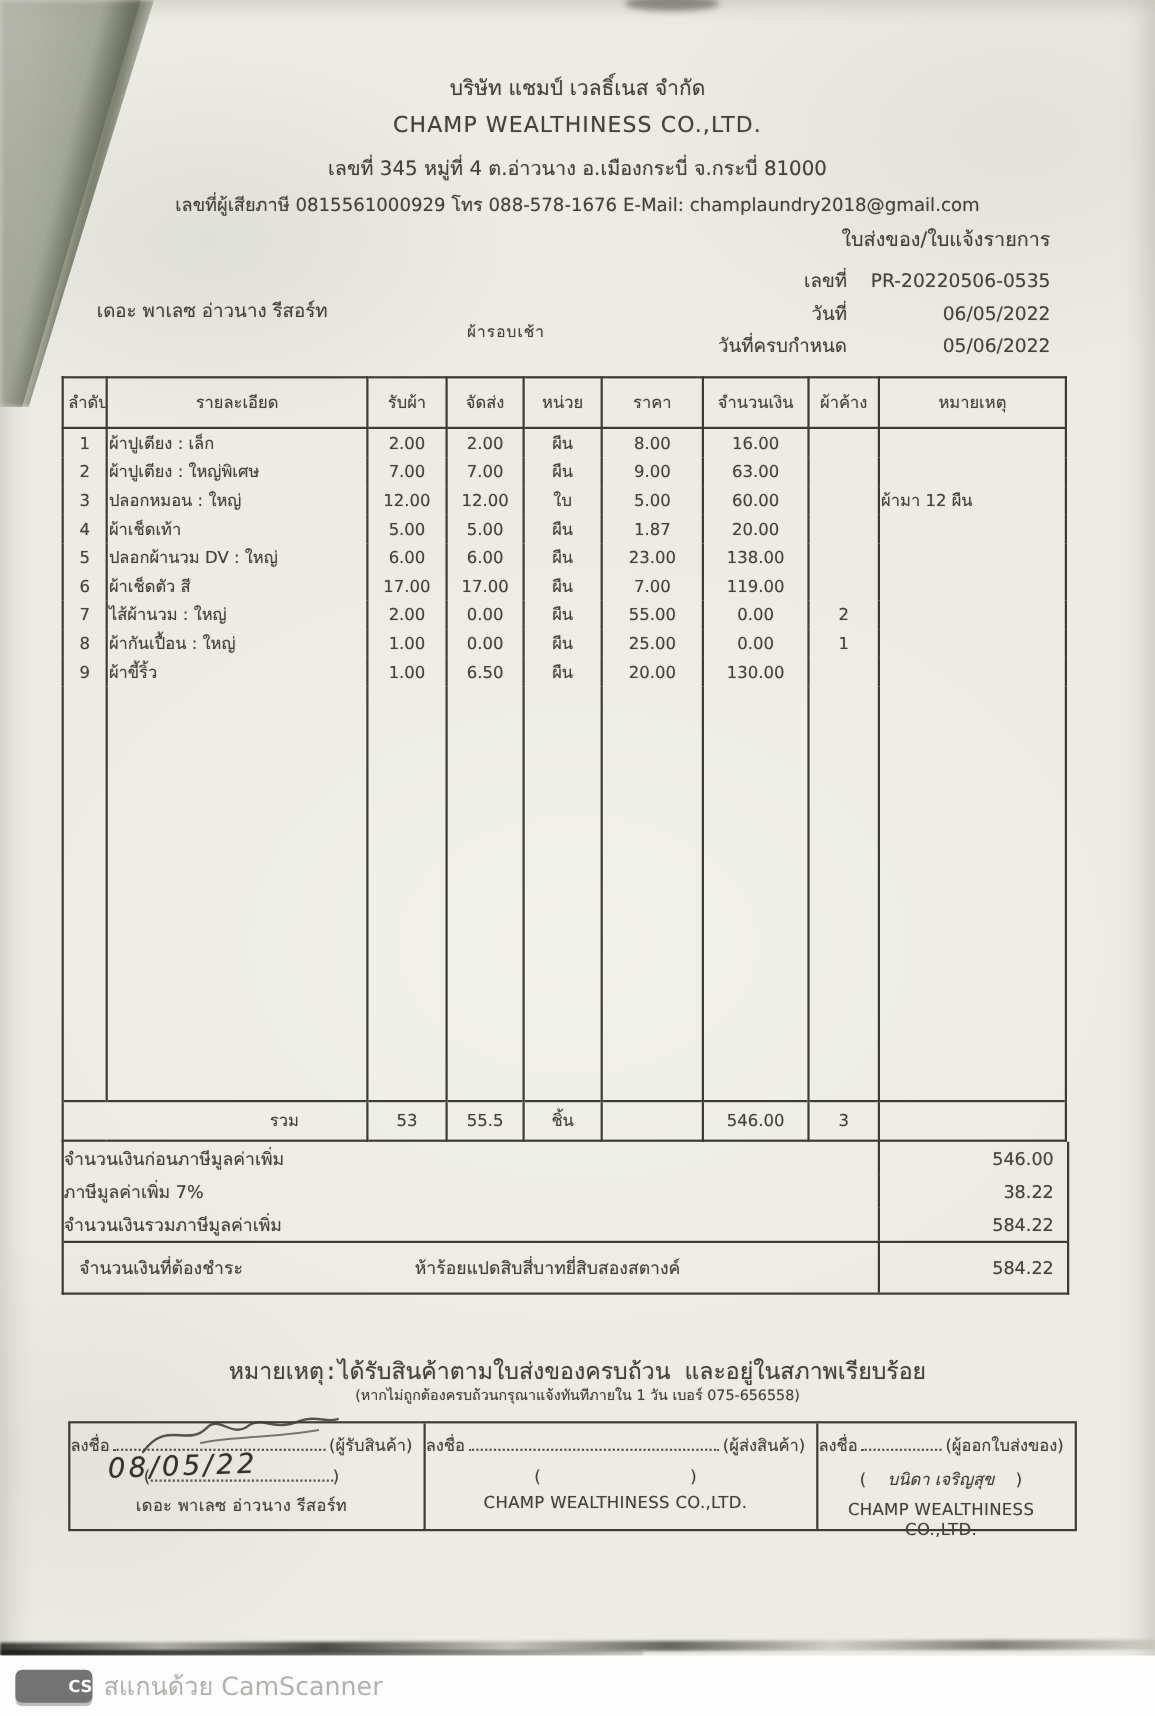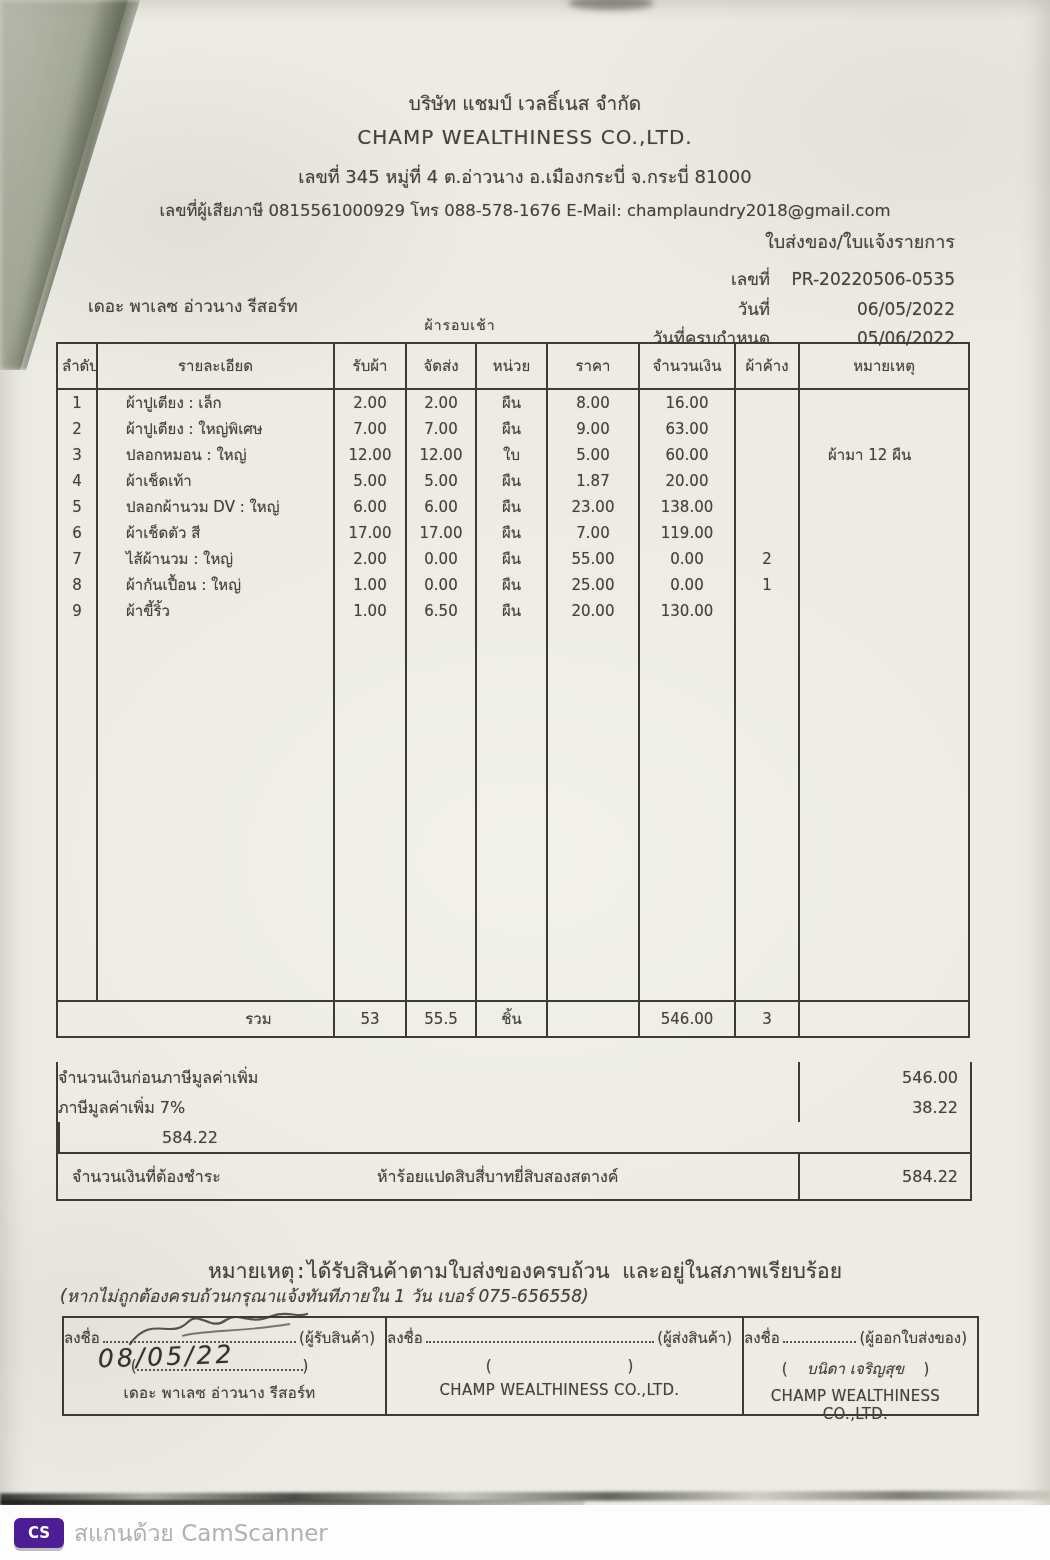--- a/index.html
+++ b/index.html
@@ -11,21 +11,21 @@
   .paper{
     position:absolute;inset:0;
     background:
       radial-gradient(ellipse 420px 260px at 18% 14%, rgba(148,156,138,.14), transparent 70%),
       radial-gradient(ellipse 520px 320px at 88% 8%, rgba(165,158,145,.12), transparent 70%),
       radial-gradient(ellipse 700px 500px at 50% 55%, rgba(255,255,255,.30), transparent 75%),
       radial-gradient(ellipse 380px 300px at 8% 85%, rgba(150,150,138,.10), transparent 70%),
       #ecebe4;
     box-shadow: inset -10px 0 22px rgba(120,118,105,.22), inset 10px 0 22px rgba(120,118,105,.18);
   }
-  .ink{color:#45433b;text-shadow:0 0 1px rgba(80,77,68,.45);margin-top:24px;}
+  .ink{color:#45433b;text-shadow:0 0 1px rgba(80,77,68,.45);}
   
   .fold-shadow{position:absolute;top:0;left:0;width:160px;height:370px;
     background:linear-gradient(104deg,#a8ac9c 0%,#8d937f 35%,#747a66 50%,rgba(120,125,108,0) 66%);
     clip-path:polygon(0 0,128px 0,20px 370px,0 370px);
     filter:blur(3px);opacity:.75;}
   .fold-line{position:absolute;top:0;left:0;width:150px;height:370px;
     background:linear-gradient(104deg,rgba(0,0,0,0) 40%,#5d6350 52%,rgba(0,0,0,0) 64%);
     clip-path:polygon(0 0,140px 0,26px 370px,0 370px);
     filter:blur(2px);opacity:.8;}
   .top-smudge{position:absolute;top:-4px;left:568px;width:86px;height:14px;border-radius:50%;
@@ -45,52 +45,52 @@
   .meta-value{min-width:185px;text-align:right;}
   .doc-title{top:203px;font-size:18px;}
   .customer{position:absolute;left:88px;top:268px;font-size:17px;}
   .batch-title{position:absolute;left:360px;top:290px;width:200px;text-align:center;font-size:14px;letter-spacing:1px;}
   
   .inv-wrap{position:absolute;left:56px;top:342px;width:916px;}
   table.inv{border-collapse:collapse;table-layout:fixed;width:728px;}
   table.inv th,table.inv td{border:2px solid #3d3c34;padding:0 4px;font-size:15px;color:#45433b;text-shadow:0 0 1px rgba(80,77,68,.45);overflow:hidden;white-space:nowrap;}
   table.inv thead th{height:44px;font-weight:normal;text-align:center;}
   table.inv tbody td{height:26px;text-align:center;border-top:none;border-bottom:none;}
-  table.inv td.c-desc,table.inv td.c-remark{text-align:left;padding-left:28px;}
+  table.inv td.c-desc,table.inv td.c-remark{text-align:left;padding-left:1px;}
   table.inv tr.filler td{height:376px;}
   table.inv tfoot td{height:34px;text-align:center;}
   td.t-label{text-align:center;padding-left:130px !important;}
   .summary{border:2px solid #3d3c34;border-top:none;font-size:16px;}
   .srow{display:flex;align-items:center;height:30px;}
   .srow .slabel{flex:1;text-align:left;padding-right:14px;}
   .srow .sval{width:158px;text-align:right;padding-right:12px;border-left:2px solid #3d3c34;align-self:stretch;display:flex;align-items:center;justify-content:flex-end;}
   .srow.bottom{height:45px;border-top:2px solid #3d3c34;}
   .srow.bottom .due-label{width:250px;text-align:left;padding-left:14px;}
   .srow.bottom .words{flex:1;text-align:left;padding-left:55px;}
   
   .note1{position:absolute;left:60px;top:1230px;width:930px;text-align:center;font-size:21px;font-family:Liberation Mono, monospace;}
-  .note2{position:absolute;left:60px;top:1258px;width:930px;text-align:left;font-size:17px;font-style:italic;}
+  .note2{position:absolute;left:60px;top:1258px;width:930px;text-align:center;font-size:13px;}
   
   .sig-wrap{position:absolute;left:62px;top:1292px;width:913px;height:96px;border:2px solid #3d3c34;display:flex;}
   .sig-cell{position:relative;padding:8px 10px 4px 0;font-size:15px;display:flex;flex-direction:column;}
   .sig-cell + .sig-cell{border-left:2px solid #3d3c34;}
   .sig-c1{width:311px;}
   .sig-c2{width:345px;}
   .sig-c3{flex:1;}
   .sig-line1{display:flex;align-items:baseline;}
   .sig-leader{flex:1;border-bottom:2px dotted #57554c;margin:0 3px 3px 3px;height:14px;}
   .sig-line2{display:flex;justify-content:center;align-items:baseline;margin-top:7px;}
   .sig-namebox{min-width:120px;text-align:center;padding:0 8px;font-style:italic;}
   .sig-c1 .sig-namebox{border-bottom:2px dotted #57554c;min-width:150px;}
   .sig-line3{text-align:center;margin-top:6px;font-size:15px;letter-spacing:.3px;}
   .scribble{position:absolute;top:-12px;left:58px;pointer-events:none;}
   .hand-date{position:absolute;top:24px;left:34px;font-size:25px;font-style:italic;letter-spacing:3px;transform:rotate(-2deg);color:#33322b;text-shadow:0 0 1px rgba(51,50,43,.5);}
   
   .cs-bar{position:absolute;left:0;top:1505px;width:1050px;height:55px;background:#fdfdfd;display:flex;align-items:center;padding-left:14px;box-sizing:border-box;}
-  .cs-badge{width:50px;height:30px;background:#4c1d95;border-radius:6px;display:flex;align-items:center;justify-content:center;color:#fff;font-weight:bold;font-size:15px;margin-right:10px;box-shadow:0 3px 0 #bdbdbd;}
+  .cs-badge{width:22px;height:30px;background:#737373;border-radius:6px;display:flex;align-items:center;justify-content:center;color:#fff;font-weight:bold;font-size:15px;margin-right:10px;box-shadow:0 3px 0 #bdbdbd;padding-left:48px;}
   .cs-label{color:#b3b1ad;font-size:23px;}
 </style>
 </head>
 <body>
 
 <div class="paper"></div>
 <div class="fold-shadow"></div>
 <div class="fold-line"></div>
 <div class="top-smudge"></div>
 
@@ -275,20 +275,21 @@
   <div class="summary ink">
     <div class="srow">
       <div class="slabel">จำนวนเงินก่อนภาษีมูลค่าเพิ่ม</div>
       <div class="sval">546.00</div>
     </div>
     <div class="srow">
       <div class="slabel">ภาษีมูลค่าเพิ่ม 7%</div>
       <div class="sval">38.22</div>
     </div>
     <div class="srow">
+      <div class="slabel">จำนวนเงินรวมภาษีมูลค่าเพิ่ม</div>
       <div class="sval">584.22</div>
     </div>
     <div class="srow bottom">
       <div class="due-label">จำนวนเงินที่ต้องชำระ</div>
       <div class="words">ห้าร้อยแปดสิบสี่บาทยี่สิบสองสตางค์</div>
       <div class="sval">584.22</div>
     </div>
   </div>
 </div>
 

